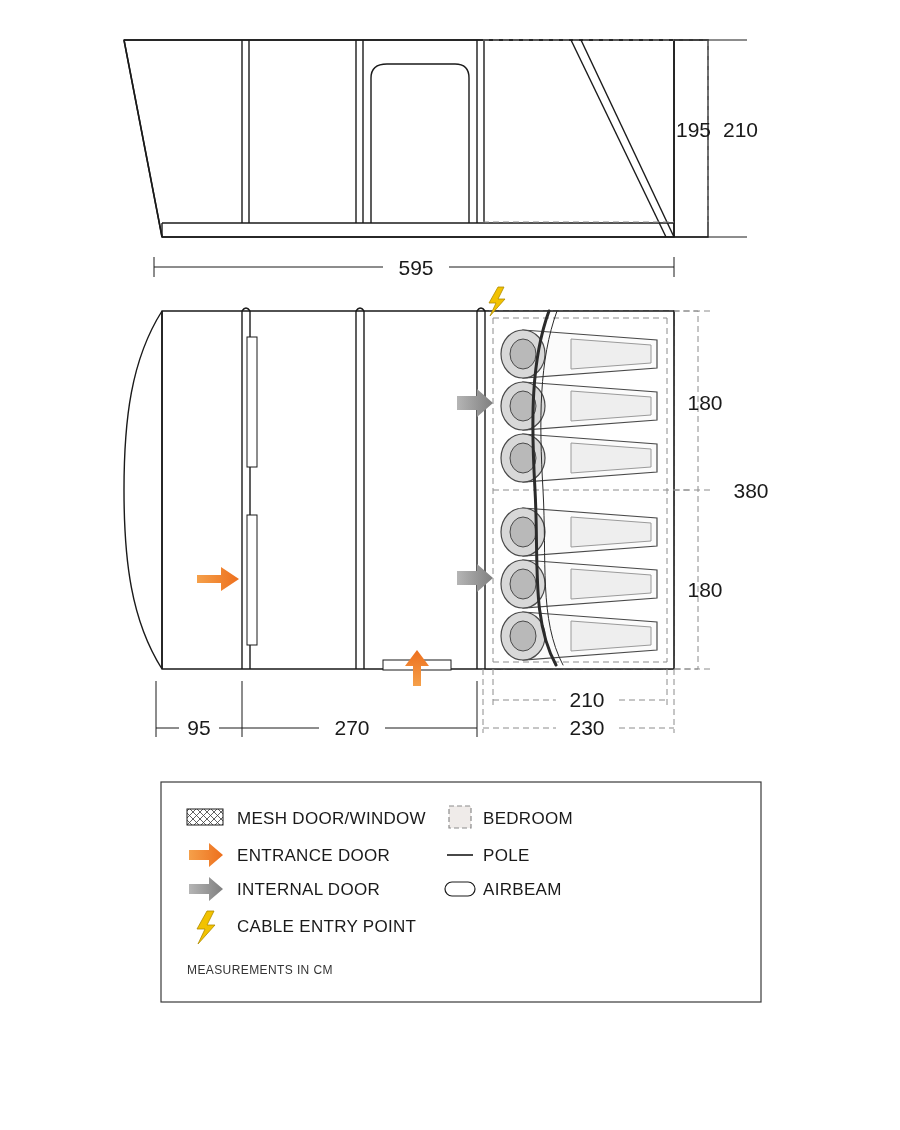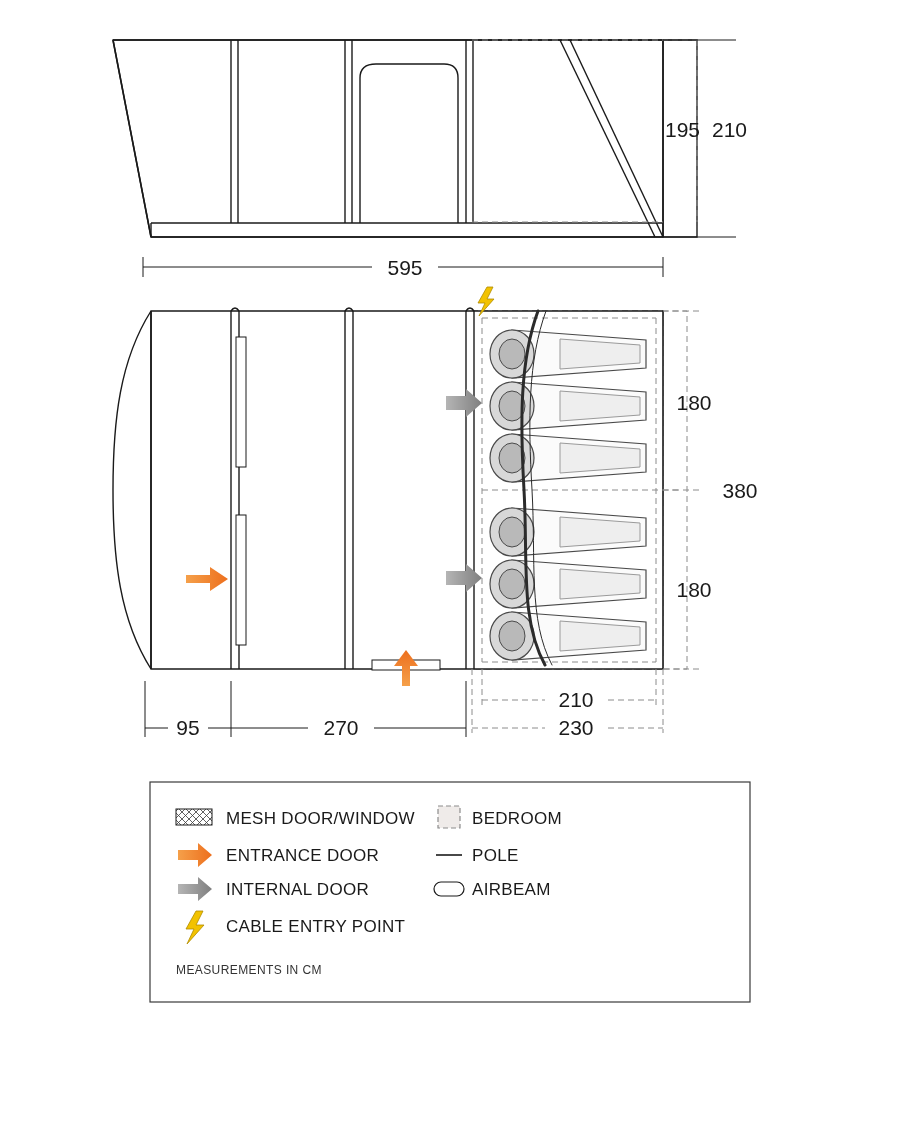--- a/index.html
+++ b/index.html
@@ -10,21 +10,21 @@
   body {
     width: 900px;
     height: 1130px;
     font-family: "Liberation Sans", sans-serif;
     color: #1a1a1a;
     position: relative;
     overflow: hidden;
   }
   #stage {
     position: absolute;
-    left: 0;
+    left: 11px;
     top: 0;
     width: 712px;
     height: 1130px;
   }
   svg.diagram {
     position: absolute;
     left: 0;
     top: 0;
     width: 900px;
     height: 1130px;

